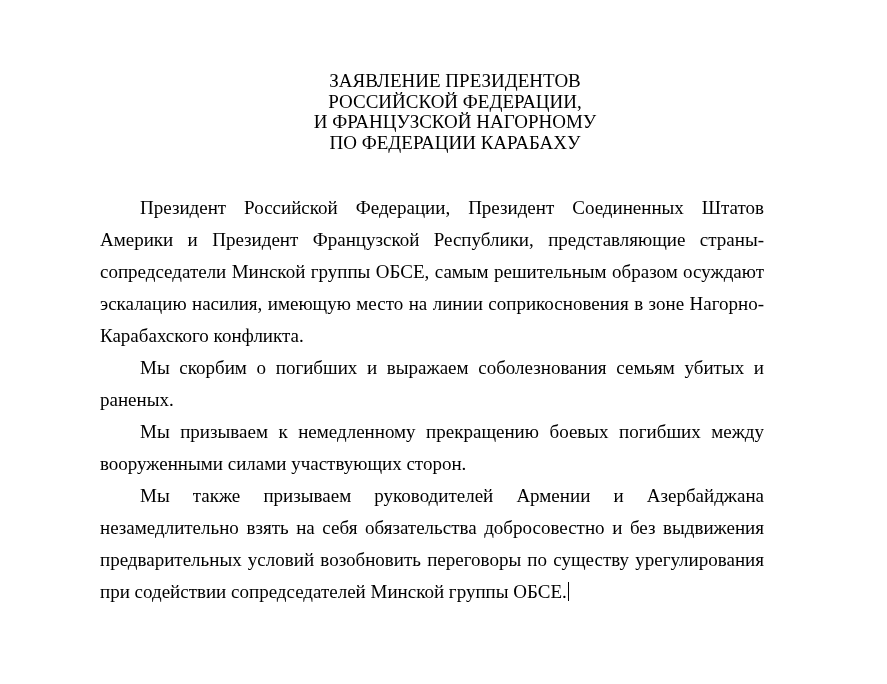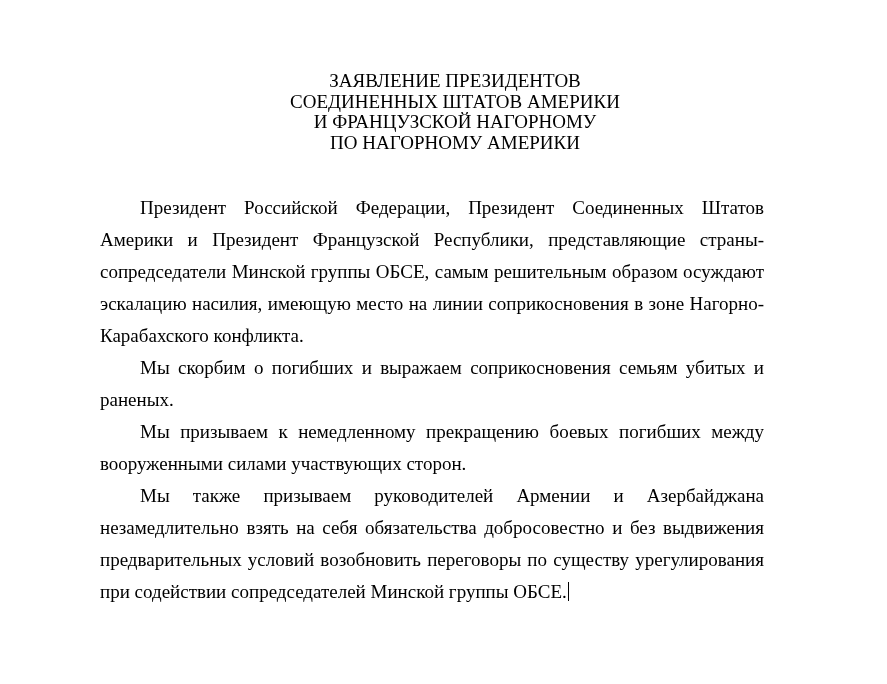--- a/index.html
+++ b/index.html
@@ -50,24 +50,24 @@
   }
 </style>
 </head>
 <body>
 
 <div class="page">
   <div class="content">
 
     <div class="doc-title">
       <div class="title-line">ЗАЯВЛЕНИЕ ПРЕЗИДЕНТОВ</div>
-      <div class="title-line">СОЕДИНЕННЫХ ШТАТОВ АМЕРИКИ</div>
+      <div class="title-line">РОССИЙСКОЙ ФЕДЕРАЦИИ,</div>
       <div class="title-line">И ФРАНЦУЗСКОЙ НАГОРНОМУ</div>
-      <div class="title-line">ПО НАГОРНОМУ АМЕРИКИ</div>
+      <div class="title-line">ПО ФЕДЕРАЦИИ КАРАБАХУ</div>
     </div>
 
     <p class="body-para">Президент Российской Федерации, Президент Соединенных Штатов Америки и Президент Французской Республики, представляющие страны-сопредседатели Минской группы ОБСЕ, самым решительным образом осуждают эскалацию насилия, имеющую место на линии соприкосновения в зоне Нагорно-Карабахского конфликта.</p>
-    <p class="body-para">Мы скорбим о погибших и выражаем соприкосновения семьям убитых и раненых.</p>
+    <p class="body-para">Мы скорбим о погибших и выражаем соболезнования семьям убитых и раненых.</p>
     <p class="body-para">Мы призываем к немедленному прекращению боевых погибших между вооруженными силами участвующих сторон.</p>
     <p class="body-para"><span>Мы также призываем руководителей Армении и Азербайджана незамедлительно взять на себя обязательства добросовестно и без выдвижения предварительных условий возобновить переговоры по существу урегулирования при содействии сопредседателей Минской группы ОБСЕ.</span><span class="caret"></span></p>
 
   </div>
 </div>
 
 </body></html>

